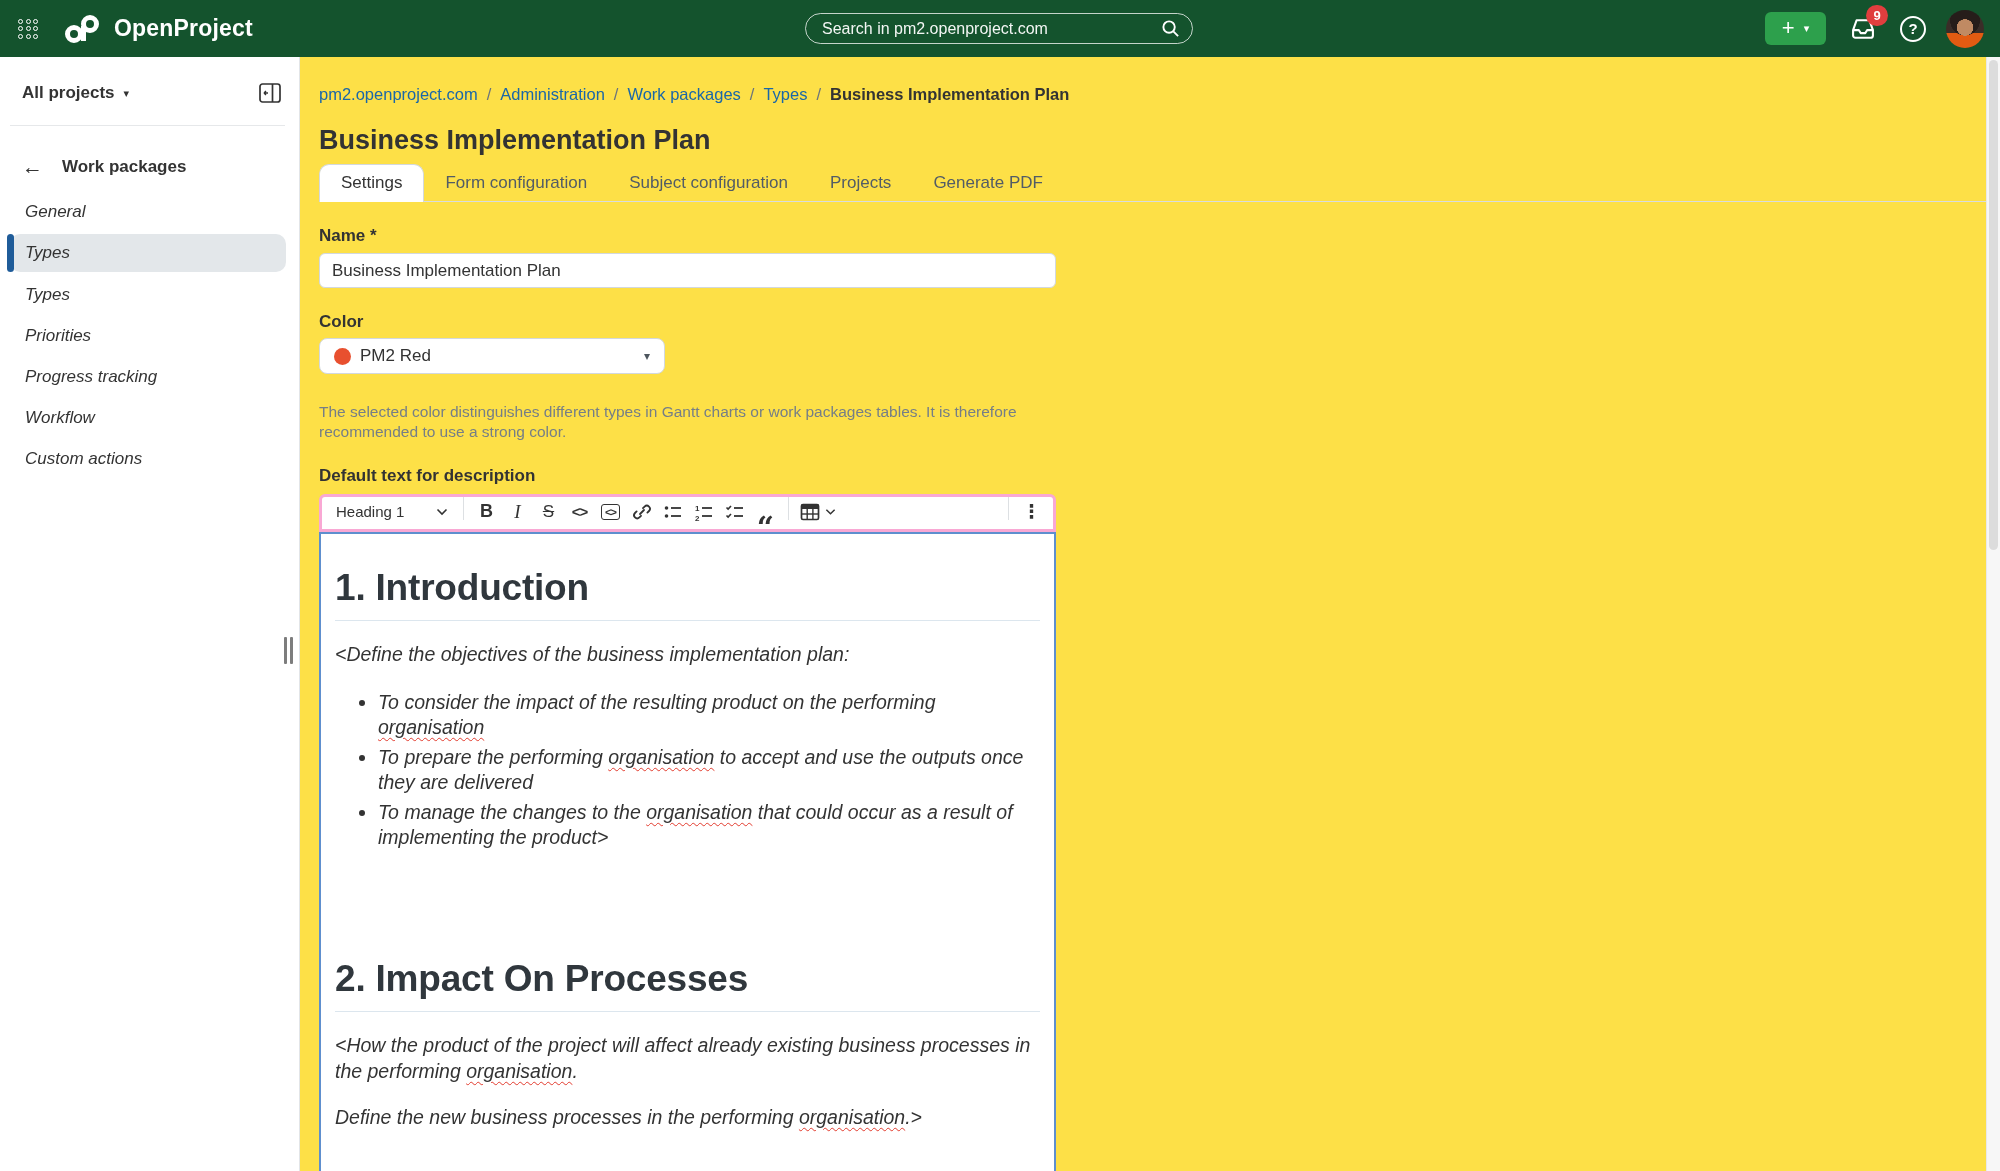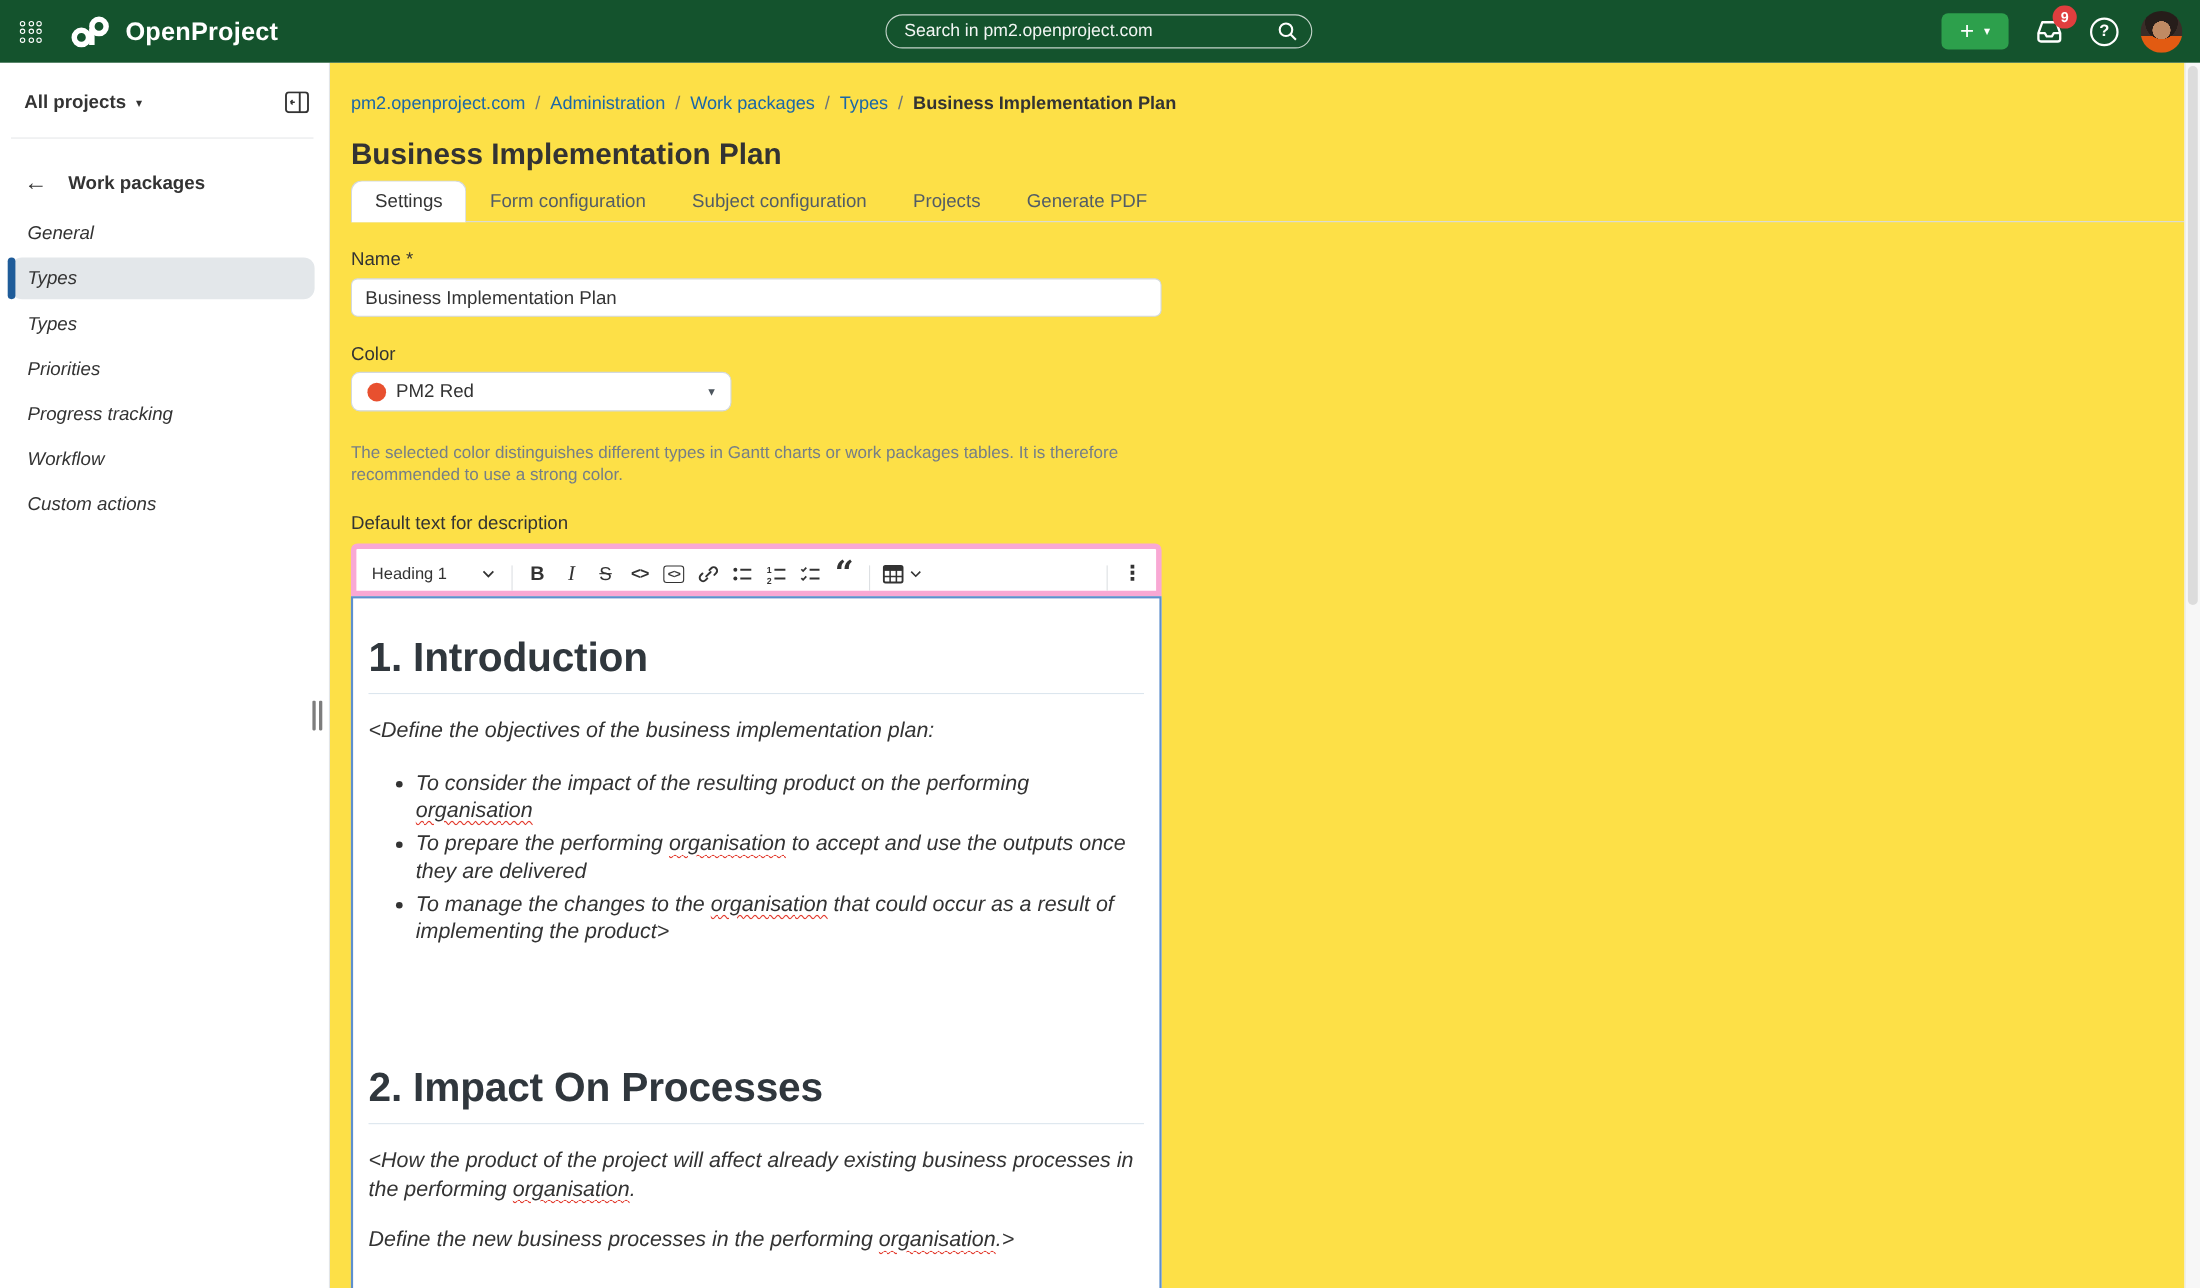--- a/index.html
+++ b/index.html
@@ -69,34 +69,34 @@
   .breadcrumb a { color:#1A67A8; text-decoration:none; cursor:pointer; }
   .bc-sep { margin:0 9px; color:#6a737c; }
   .bc-current { font-weight:700; color:#333; }
   .page-title { margin-top:21px; font-size:27px; font-weight:700; color:#333; }
 
   .tabs { margin-top:8px; display:flex; border-bottom:1px solid #D8DCE0; height:38px; align-items:flex-end; }
   .tab { padding:0 21px; line-height:37px; font-size:17px; color:#525C66; cursor:pointer; white-space:nowrap; }
   .tab.active { background:#fff; border:1px solid #D3D8DD; border-bottom:none; border-radius:10px 10px 0 0;
     color:#333; margin-bottom:-1px; line-height:36px; height:38px; }
 
-  .form-label { margin-top:24px; font-size:17px; font-weight:400; color:#333; }
+  .form-label { margin-top:24px; font-size:17px; font-weight:700; color:#333; }
   .name-input { display:block; margin-top:7px; width:737px; height:35px; border:1px solid #D2D8DE;
     border-radius:6px; padding:0 12px; font-size:17px; color:#333; font-family:inherit; outline:none; }
   .color-select { margin-top:6px; width:346px; height:36px; border:1px solid #D2D8DE; border-radius:8px;
     display:flex; align-items:center; padding:0 14px; cursor:pointer; background:#fff; }
   .color-dot { width:17px; height:17px; border-radius:50%; margin-right:9px; flex:none; }
   .color-name { font-size:17px; color:#333; }
   .select-caret { margin-left:auto; font-size:12px; color:#4d565e; }
   .form-help { margin-top:28px; width:745px; font-size:15.5px; line-height:1.28; color:#757E87; }
 
   
   .editor { margin-top:8px; width:737px; }
-  .ed-toolbar { height:48px; border:5px solid #f9a8d4; border-radius:6px 6px 0 0; display:flex;
-    align-items:flex-end; padding:0 6px; background:#fff; }
+  .ed-toolbar { height:38px; border:3px solid #f9a8d4; border-radius:6px 6px 0 0; display:flex;
+    align-items:flex-start; padding:0 6px; background:#fff; }
   .hd-select { width:128px; height:30px; display:flex; align-items:center; padding:0 8px; cursor:pointer;
     border-radius:4px; }
   .hd-select span { font-size:15px; color:#333; }
   .hd-select svg { margin-left:auto; }
   .tb-sep { width:1px; height:23px; background:#DDE0E3; margin:0 7px; flex:none; }
   .tb-btn { width:31px; height:30px; display:flex; align-items:center; justify-content:center;
     border-radius:4px; cursor:pointer; color:#333; flex:none; }
   .g-bold { font-weight:800; font-size:18px; }
   .g-italic { font-style:italic; font-family:"Liberation Serif","DejaVu Serif",serif; font-size:19px; }
   .g-strike { font-size:17px; text-decoration:line-through; }

